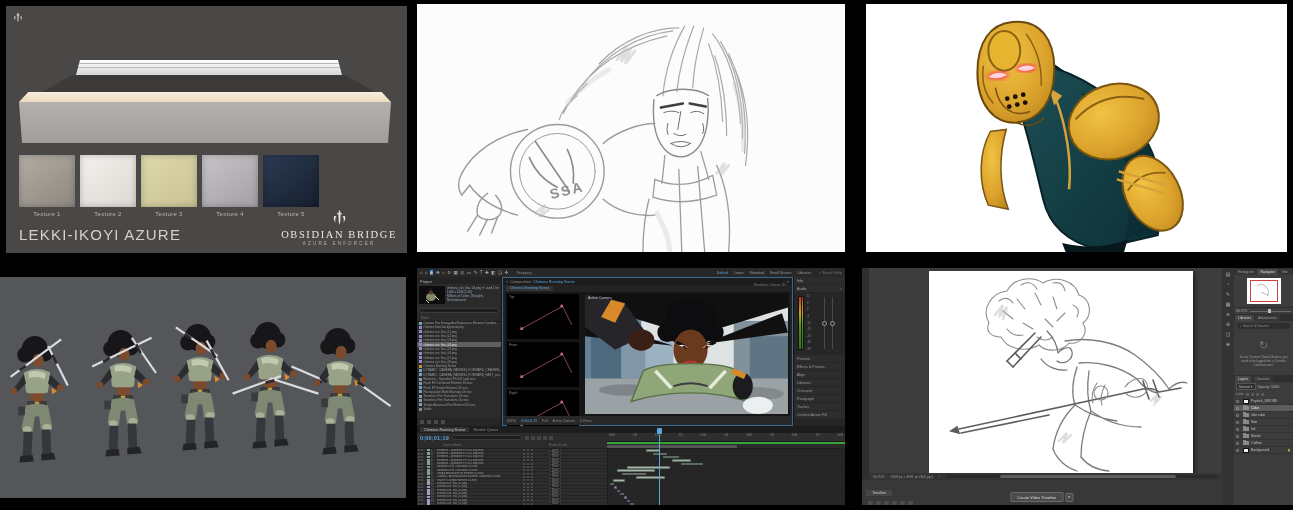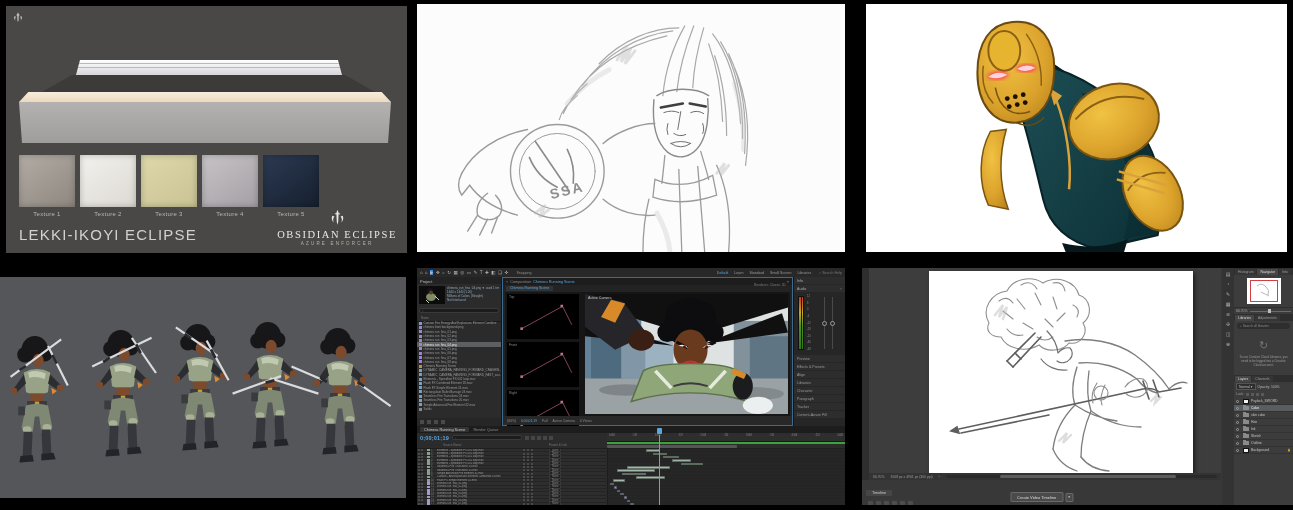--- a/index.html
+++ b/index.html
@@ -257,26 +257,26 @@
         <div class="tex">
           <div class="tex-sq" style="background: linear-gradient(145deg, rgb(199, 195, 199), rgb(163, 159, 164));"></div>
           <div class="tex-label">Texture 4</div>
         </div>
 
         <div class="tex">
           <div class="tex-sq" style="background: linear-gradient(145deg, rgb(44, 58, 82), rgb(21, 31, 46));"></div>
           <div class="tex-label">Texture 5</div>
         </div>
       </div>
-    <div class="br-title">LEKKI-IKOYI ECLIPSE</div>
+    <div class="br-title">LEKKI-IKOYI AZURE</div>
     <div class="br-logo">
       <svg viewBox="0 0 20 21">
           <use href="#oe-logo"></use>
         </svg>
-      <div class="brand">OBSIDIAN ECLIPSE</div>
+      <div class="brand">OBSIDIAN BRIDGE</div>
       <div class="brand-sub">AZURE ENFORCER</div>
     </div>
   </div>
 
   <div class="panel p-sketch">
     <svg viewBox="0 0 428 249" fill="none" stroke-linecap="round">
       <g stroke="#a9a9a9" stroke-width="1.2">
         <path d="M250,32 C215,40 178,58 154,96 M256,27 C222,31 188,50 165,82 M262,24 C235,24 205,36 182,60"></path>
         <path d="M268,22 C255,45 248,70 246,92 M277,22 C268,45 262,68 260,88 M287,24 C281,44 277,64 276,84"></path>
         <path d="M296,30 C310,48 322,80 324,120 M304,38 C318,60 327,95 326,135 M312,50 C324,75 331,110 328,150 M318,64 C330,92 334,125 329,162"></path>

